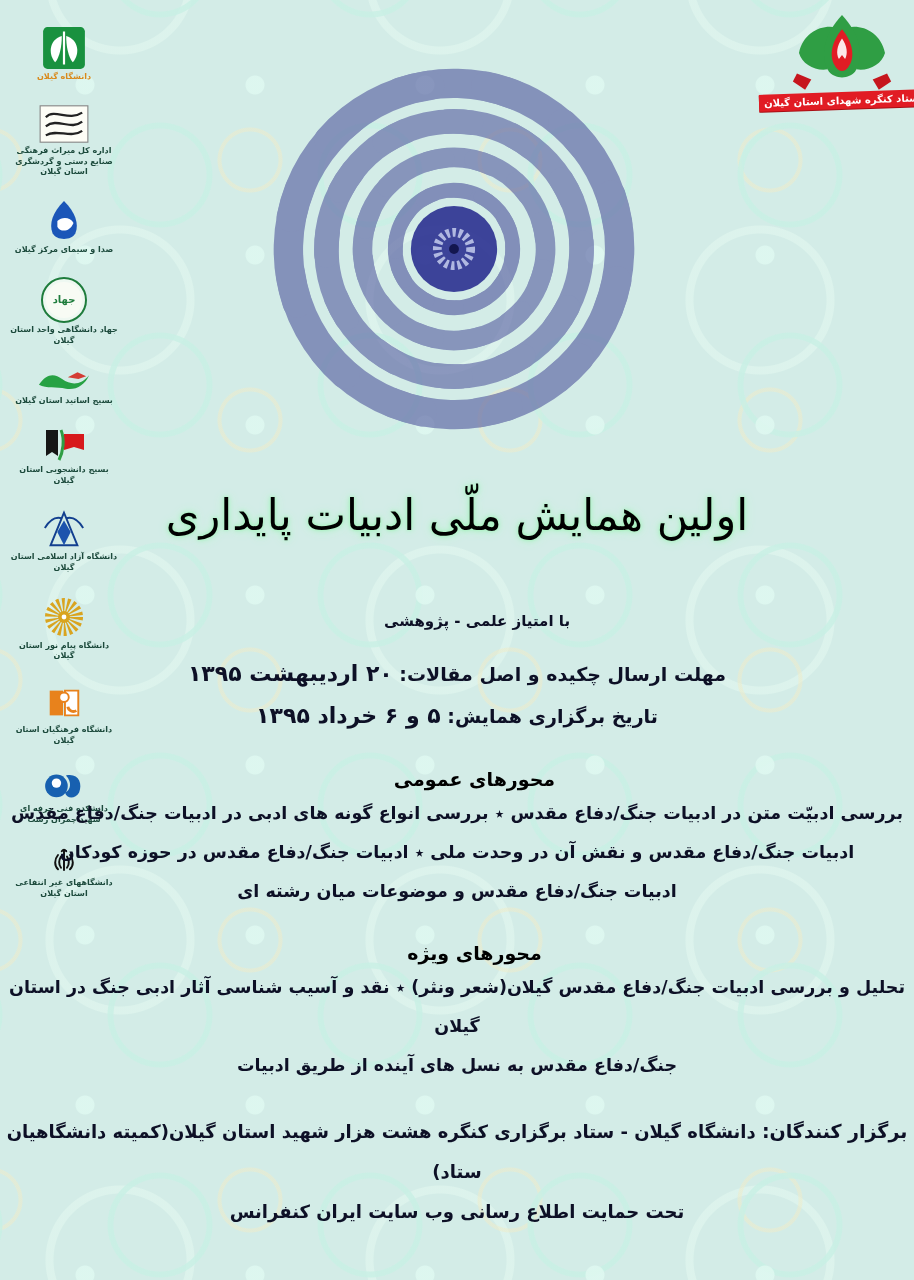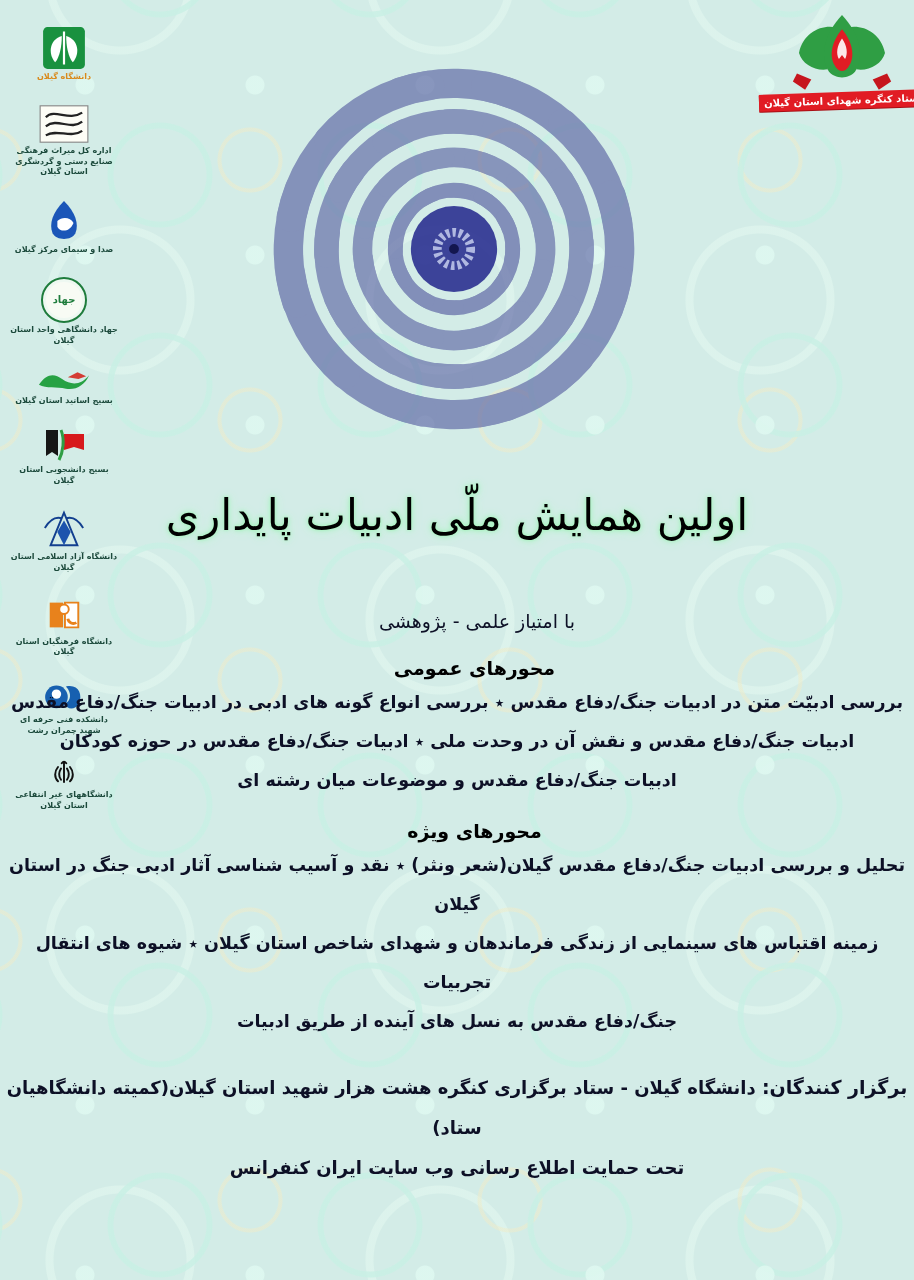--- a/index.html
+++ b/index.html
@@ -24,24 +24,24 @@
   .jahad-badge span{font-size:10px;font-weight:bold;color:#1e7c3c;}
   
   .hq-logo{position:absolute;top:14px;left:auto;right:6px;width:132px;display:flex;flex-direction:column;align-items:center;}
   .hq-ribbon{background:#e11c24;color:#fff;font-size:10px;font-weight:bold;padding:3px 5px;transform:rotate(-2deg);margin-top:-8px;white-space:nowrap;box-shadow:0 1px 0 #a80f15;}
   
   .mandala{position:absolute;left:258px;top:53px;}
   
   .content{position:absolute;top:442px;left:0;width:914px;text-align:center;color:#0d1026;}
   .main-title{font-size:43px;font-weight:normal;color:#000;height:152px;line-height:146px;margin:0;
     text-shadow:0 0 2px #aef7c0,0 0 5px #9bf0b5,0 0 11px #baf7ce;letter-spacing:-1px;}
-  .subtitle{font-size:19px;font-weight:normal;line-height:31px;margin-top:12px;margin-left:40px;}
+  .subtitle{font-size:15px;font-weight:bold;line-height:31px;margin-top:12px;margin-left:40px;}
   .deadlines{margin-top:16px;font-size:19px;font-weight:bold;line-height:41px;}
   .deadlines .num{font-size:22px;}
-  .sec-head{font-size:19px;font-weight:bold;color:#000;margin-top:16px;line-height:30px;padding-left:35px;}
+  .sec-head{font-size:19px;font-weight:bold;color:#000;margin-top:27px;line-height:30px;padding-left:35px;}
   .sec-lines{font-size:17.5px;font-weight:bold;line-height:39px;}
   .organizers{margin-top:26px;font-size:18px;font-weight:bold;line-height:40px;}
   .organizers .lead{font-size:19px;}
 </style>
 </head>
 <body>
 
 <div class="poster">
 
   <div class="hq-logo">
@@ -184,20 +184,28 @@
 
     <div class="logo-item">
       <svg width="46" height="42" viewBox="0 0 48 42">
         <path d="M24 4 L10 38 H38 Z" fill="none" stroke="#123f8f" stroke-width="2"></path>
         <path d="M24 12 l7 12 l-7 14 l-7 -14 z" fill="#1c53ad"></path>
         <path d="M4 20 C10 10 16 8 22 10 M44 20 C38 10 32 8 26 10" stroke="#123f8f" stroke-width="2" fill="none"></path>
       </svg>
       <div class="cap">دانشگاه آزاد اسلامی استان گیلان</div>
     </div>
 
+    <div class="logo-item">
+      <svg width="44" height="44" viewBox="0 0 44 44">
+        <circle cx="22" cy="22" r="12" fill="none" stroke="#d9a41f" stroke-width="14" stroke-dasharray="2.2 2"></circle>
+        <circle cx="22" cy="22" r="6" fill="#d9a41f"></circle>
+        <circle cx="22" cy="22" r="2.4" fill="#fff"></circle>
+      </svg>
+      <div class="cap">دانشگاه پیام نور استان گیلان</div>
+    </div>
 
 
     <div class="logo-item">
       <svg width="40" height="40" viewBox="0 0 42 42">
         <path d="M6 8 h14 v26 H6 z" fill="#e8821c"></path>
         <path d="M22 8 h14 v26 H22 z" fill="#fff" stroke="#e8821c" stroke-width="2"></path>
         <circle cx="21" cy="15" r="5" fill="#fff" stroke="#e8821c" stroke-width="2"></circle>
         <path d="M25 25 a6 6 0 0 0 9 4" stroke="#e8821c" stroke-width="3" fill="none"></path>
       </svg>
       <div class="cap">دانشگاه فرهنگیان استان گیلان</div>
@@ -229,32 +237,41 @@
   </div>
 
   <div class="content">
 
     <h1 class="main-title">اولین همایش ملّی ادبیات پایداری</h1>
 
     <div class="subtitle">
       <div>با امتیاز علمی - پژوهشی</div>
     </div>
 
+    <div class="deadlines">
+      <div>
+        <span>مهلت ارسال چکیده و اصل مقالات:</span>
+        <span class="num">۲۰ اردیبهشت ۱۳۹۵</span>
+      </div>
+      <div>
+        <span>تاریخ برگزاری همایش:</span>
+        <span class="num">۵ و ۶ خرداد ۱۳۹۵</span>
+      </div>
+    </div>
 
     <div class="sec-head">محورهای عمومی</div>
     <div class="sec-lines">
       <div>بررسی ادبیّت متن در ادبیات جنگ/دفاع مقدس   ٭   بررسی انواع گونه های ادبی در ادبیات جنگ/دفاع مقدس</div>
       <div>ادبیات جنگ/دفاع مقدس و نقش آن در وحدت ملی  ٭   ادبیات جنگ/دفاع مقدس در حوزه کودکان</div>
       <div>ادبیات جنگ/دفاع مقدس و موضوعات میان رشته ای</div>
     </div>
 
     <div class="sec-head">محورهای ویژه</div>
     <div class="sec-lines">
       <div>تحلیل و بررسی ادبیات جنگ/دفاع مقدس گیلان(شعر ونثر) ٭ نقد و آسیب شناسی آثار ادبی جنگ در استان گیلان</div>
-      <div>زمینه اقتباس های سینمایی از زندگی فرماندهان و شهدای شاخص استان گیلان ٭  شیوه های انتقال تجربیات</div>
       <div>جنگ/دفاع مقدس به نسل های آینده از طریق ادبیات</div>
     </div>
 
     <div class="organizers">
       <div>
         <span class="lead">برگزار کنندگان:</span>
         <span>دانشگاه گیلان - ستاد برگزاری کنگره هشت هزار شهید استان گیلان(کمیته دانشگاهیان ستاد)</span>
       </div>
       <div>تحت حمایت اطلاع رسانی وب سایت ایران کنفرانس</div>
     </div>

